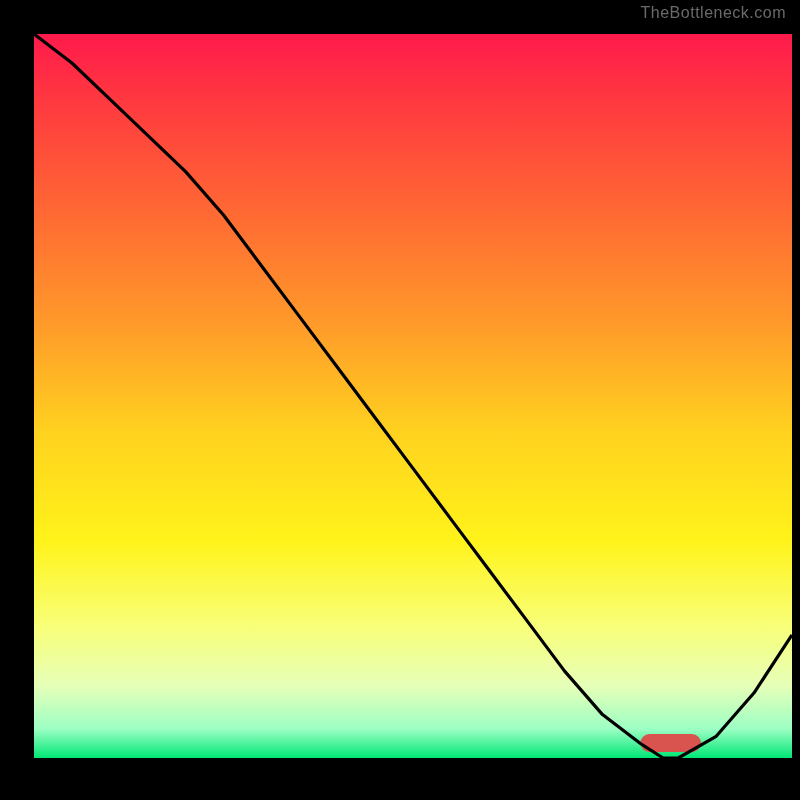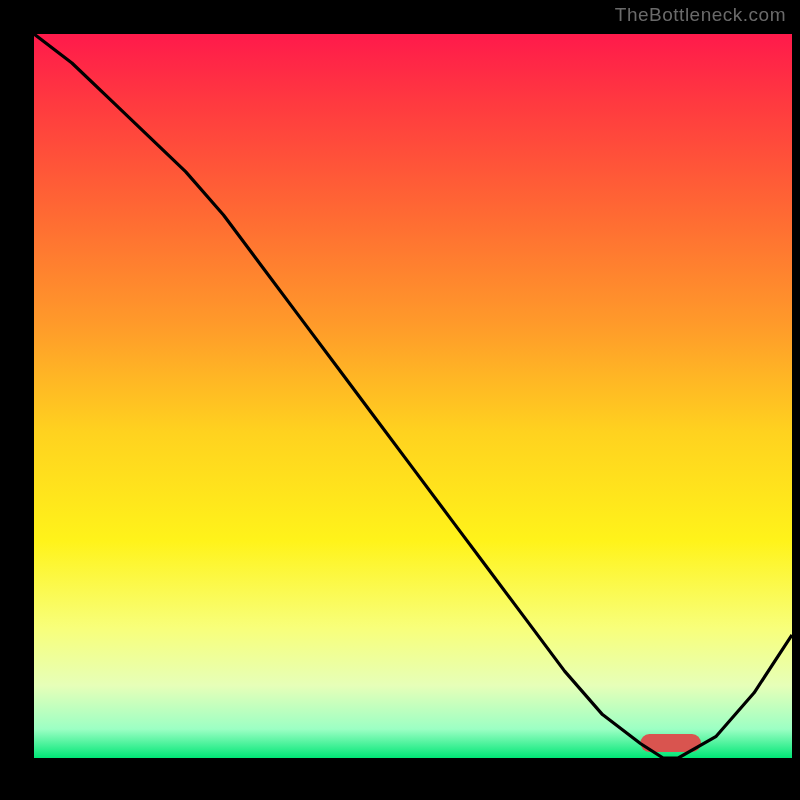--- a/index.html
+++ b/index.html
@@ -15,21 +15,21 @@
     position: relative;
     width: 800px;
     height: 800px;
     background: #000;
   }
   .watermark {
     position: absolute;
     top: 4px;
     right: 14px;
     color: #6a6a6a;
-    font-size: 19px;
+    font-size: 16px;
     letter-spacing: 0.5px;
     font-weight: 500;
   }
   .plot-area {
     
     position: absolute;
     left: 34px;
     top: 34px;
     width: 758px;   
     height: 724px;  

